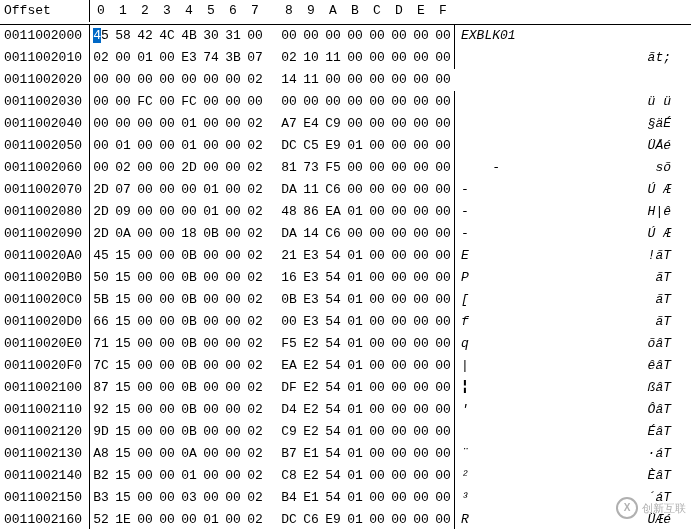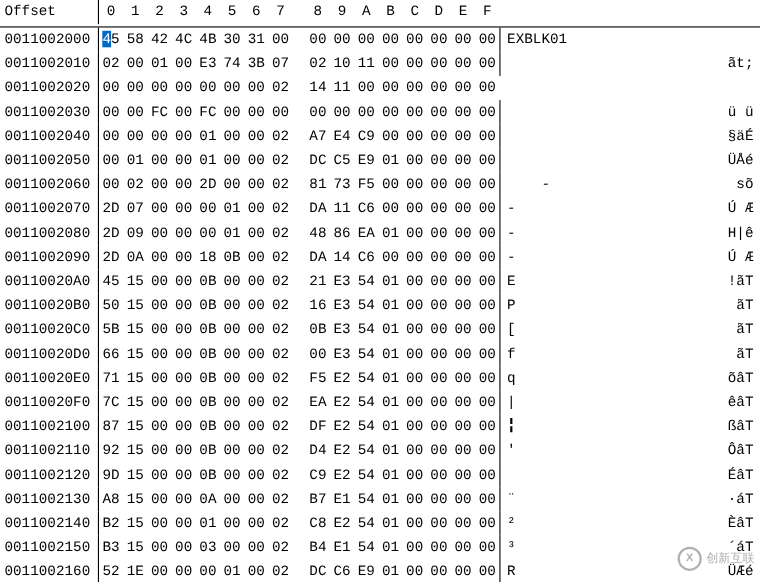--- a/index.html
+++ b/index.html
@@ -51,22 +51,23 @@
     padding-left: 6px;
     border-left: 1px solid #000;
     box-sizing: border-box;
   }
   .ascii-left { display: inline-block; min-width: 36px; text-align: left; }
   .ascii-right { display: inline-block; flex: 1; text-align: right; }
   .ascii-wrap {
     display: flex;
     justify-content: space-between;
     width: 100%;
-    padding-right: 6px;
+    padding-right: 20px;
     box-sizing: border-box;
+    font-style: italic;
   }
   .divider-v-after-7 {
     border-right: 0px;
   }
   .cursor {
     background: #0068C6;
     color: #fff;
   }
   .watermark {
     position: absolute;

